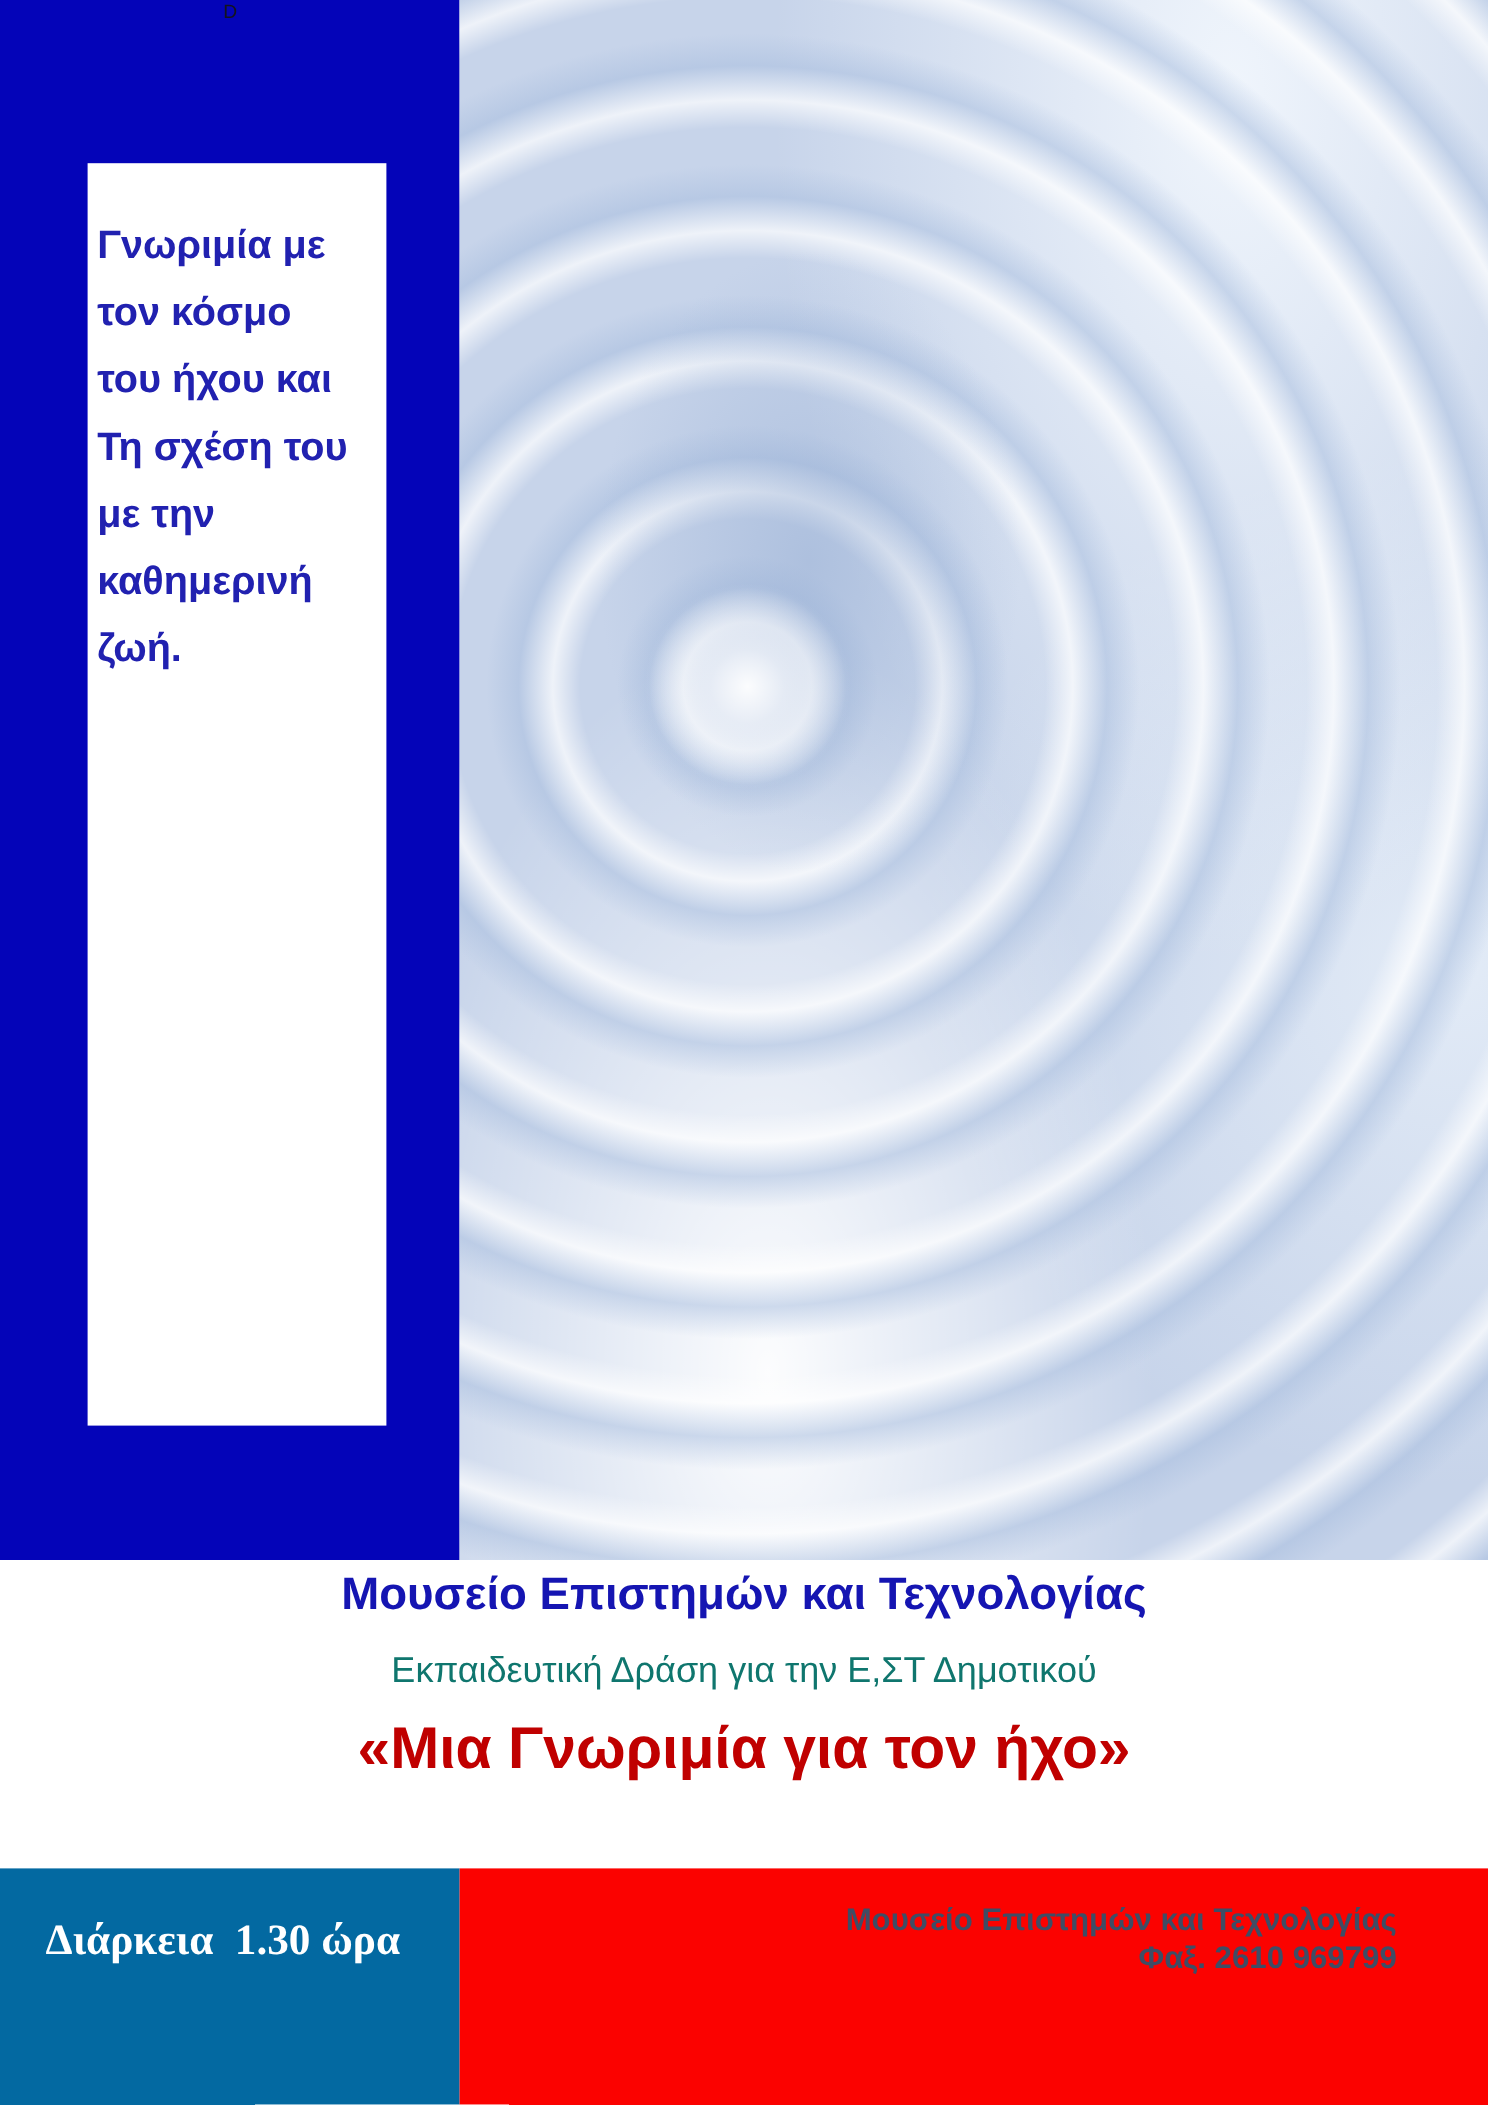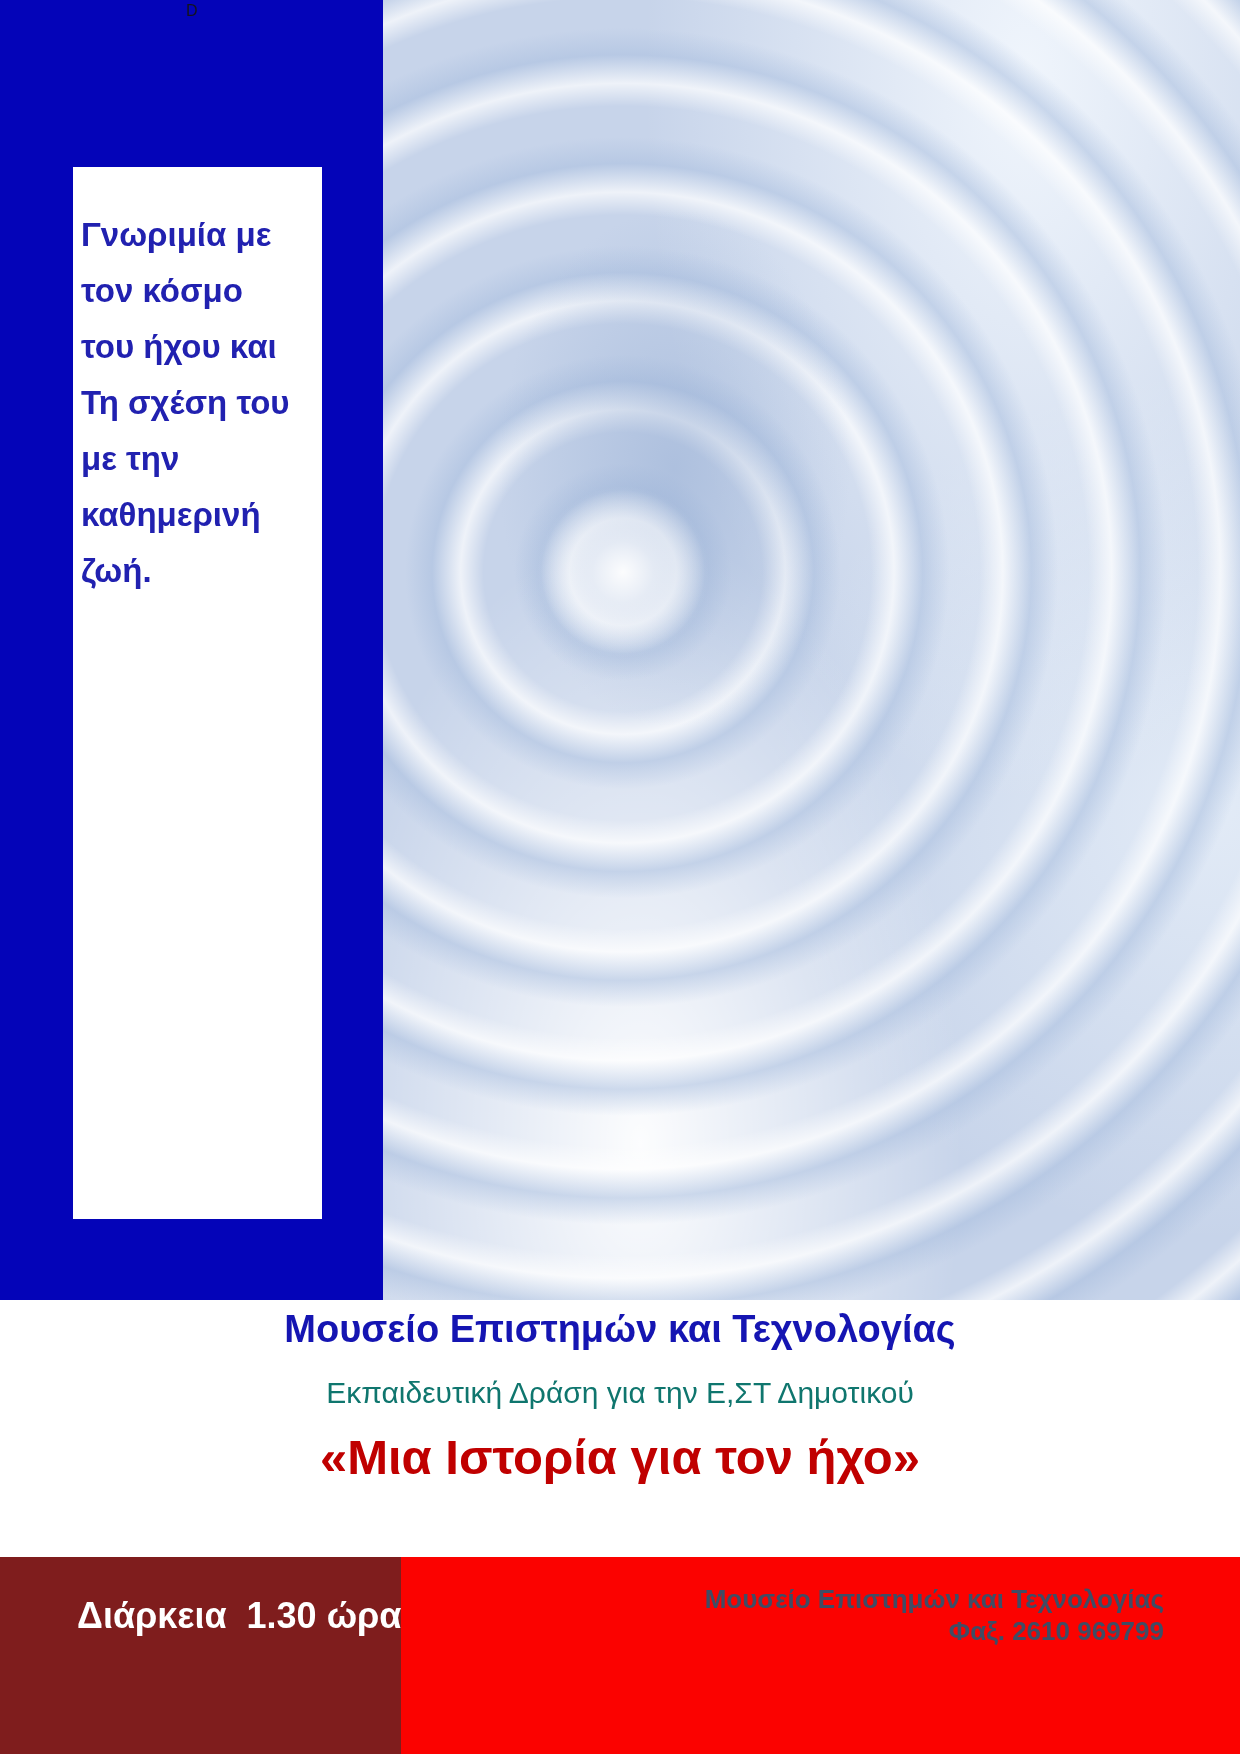--- a/index.html
+++ b/index.html
@@ -44,21 +44,20 @@
     position: absolute;
     left: 73px;
     top: 136px;
     width: 249px;
     height: 1052px;
     background: #ffffff;
     padding: 40px 6px 0 8px;
     color: #2121b0;
     font-weight: bold;
     font-size: 33px;
-    margin-top: 31px;
   }
   .white-box .para { white-space: pre-wrap; }
   .para-1 { line-height: 56px; }
   .para-2 { line-height: 46px; margin-top: 46px; }
   .para-3 { line-height: 51px; margin-top: 127px; }
 
   .water-image {
     position: relative;
     flex: 1 1 auto;
     height: 100%;
@@ -110,22 +109,23 @@
   
   .bottom-band {
     position: absolute;
     top: 1557px; left: 0;
     width: 1240px;
     height: 197px;
     display: flex;
   }
   .duration-panel {
     flex: 0 0 383px;
-    background: #7f1d1d;
-    padding: 38px 0 0 77px;
+    background: #0369a1;
+    padding: 38px 0 0 38px;
+    font-family: Liberation Serif, serif;
   }
   .duration-label {
     color: #ffffff;
     font-size: 36px;
     font-weight: bold;
     white-space: pre;
   }
   .contact-panel {
     flex: 1 1 auto;
     background: #fb0200;
@@ -159,21 +159,21 @@
 ζωή.</div>
       </div>
     </div>
 
     <div class="water-image"></div>
   </div>
 
   <div class="title-section">
     <div class="museum-title-line">Μουσείο Επιστημών και Τεχνολογίας</div>
     <div class="edu-subtitle">Εκπαιδευτική Δράση για την Ε,ΣΤ Δημοτικού</div>
-    <div class="event-title">«Μια Ιστορία για τον ήχο»</div>
+    <div class="event-title">«Μια Γνωριμία για τον ήχο»</div>
   </div>
 
   <div class="bottom-band">
     <div class="duration-panel">
       <div class="duration-label">Διάρκεια  1.30 ώρα</div>
     </div>
     <div class="contact-panel">
       <div class="contact-line">Μουσείο Επιστημών και Τεχνολογίας</div>
       <div class="contact-line">Φαξ. 2610 969799</div>
     </div>

